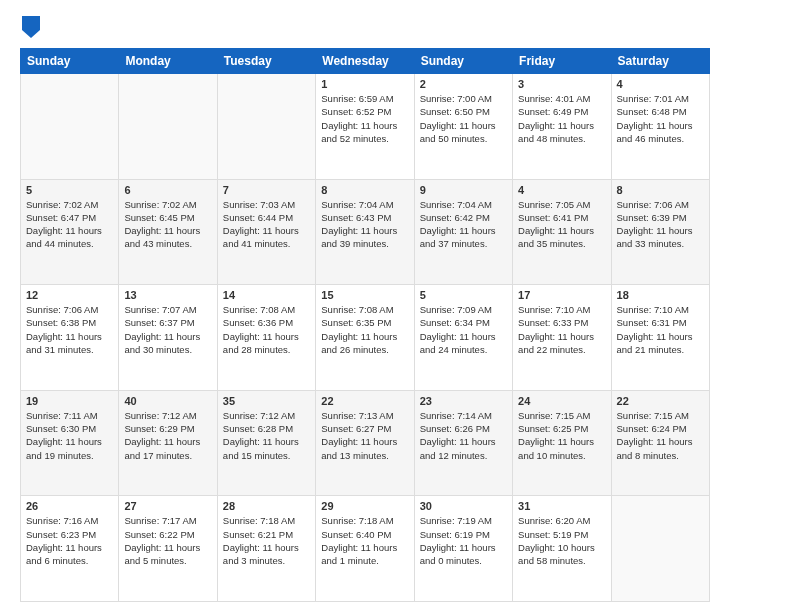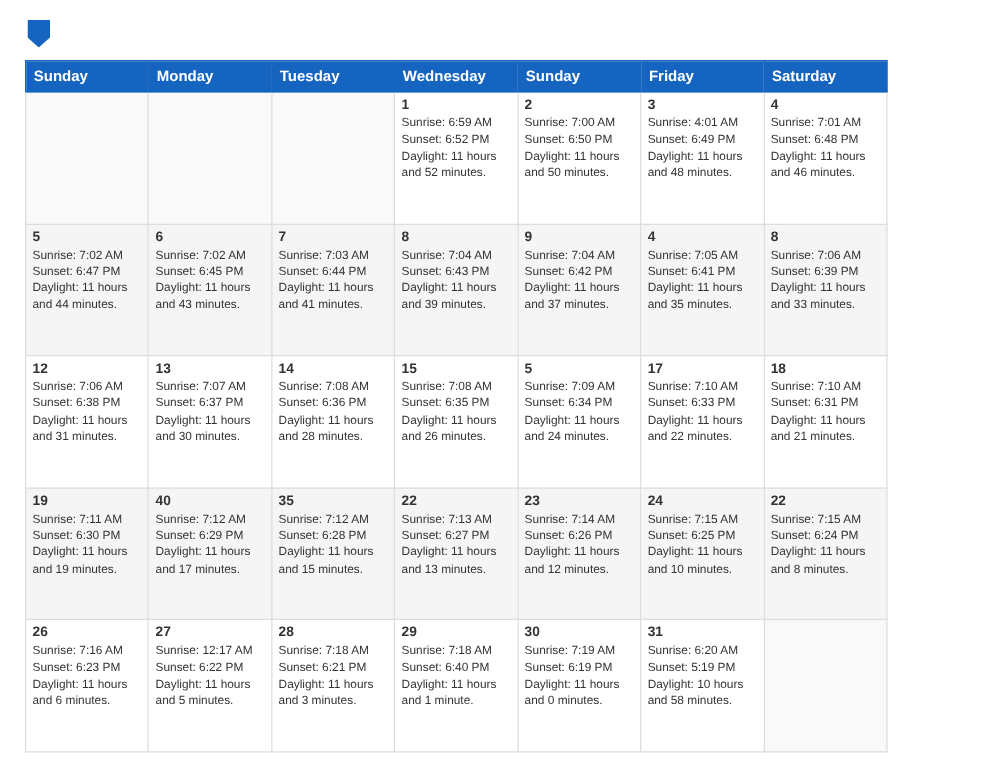--- a/index.html
+++ b/index.html
@@ -329,21 +329,21 @@
         <tr>
           <td>
             <span class="day-num">26</span>
             <div class="day-info">Sunrise: 7:16 AM
 Sunset: 6:23 PM
 Daylight: 11 hours
 and 6 minutes.</div>
           </td>
           <td>
             <span class="day-num">27</span>
-            <div class="day-info">Sunrise: 12:17 AM
+            <div class="day-info">Sunrise: 7:17 AM
 Sunset: 6:22 PM
 Daylight: 11 hours
 and 5 minutes.</div>
           </td>
           <td>
             <span class="day-num">28</span>
             <div class="day-info">Sunrise: 7:18 AM
 Sunset: 6:21 PM
 Daylight: 11 hours
 and 3 minutes.</div>

